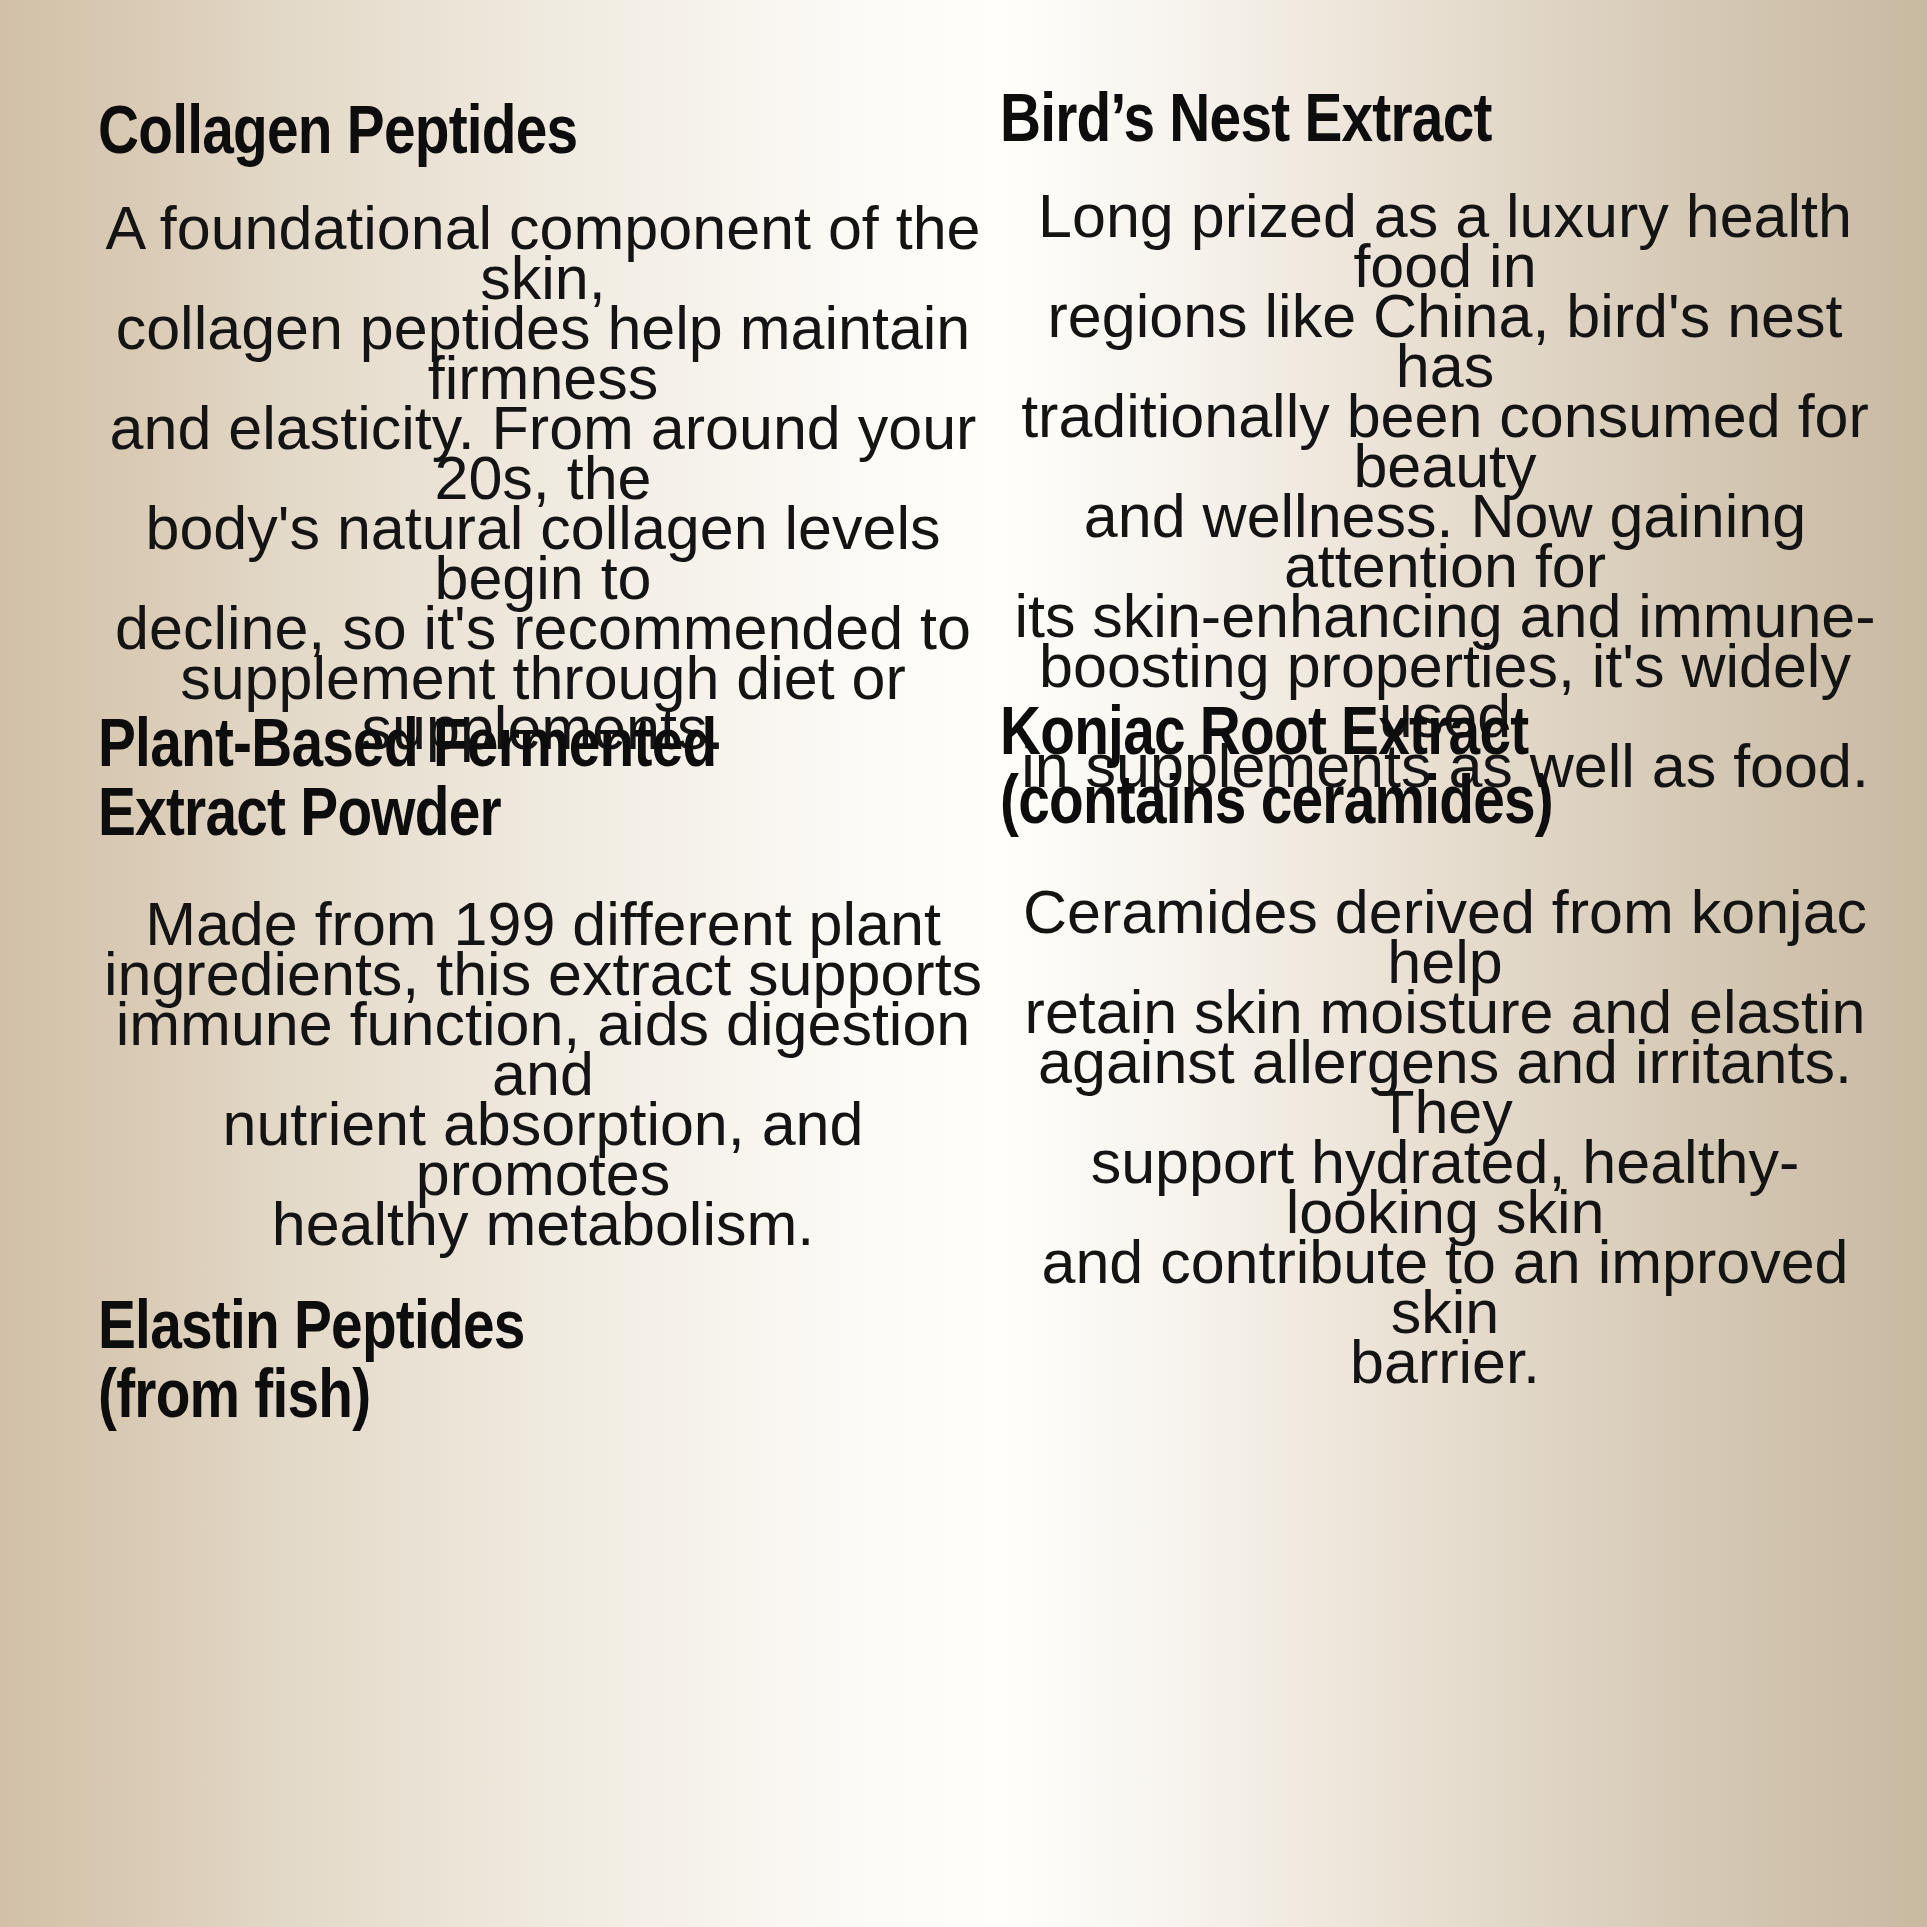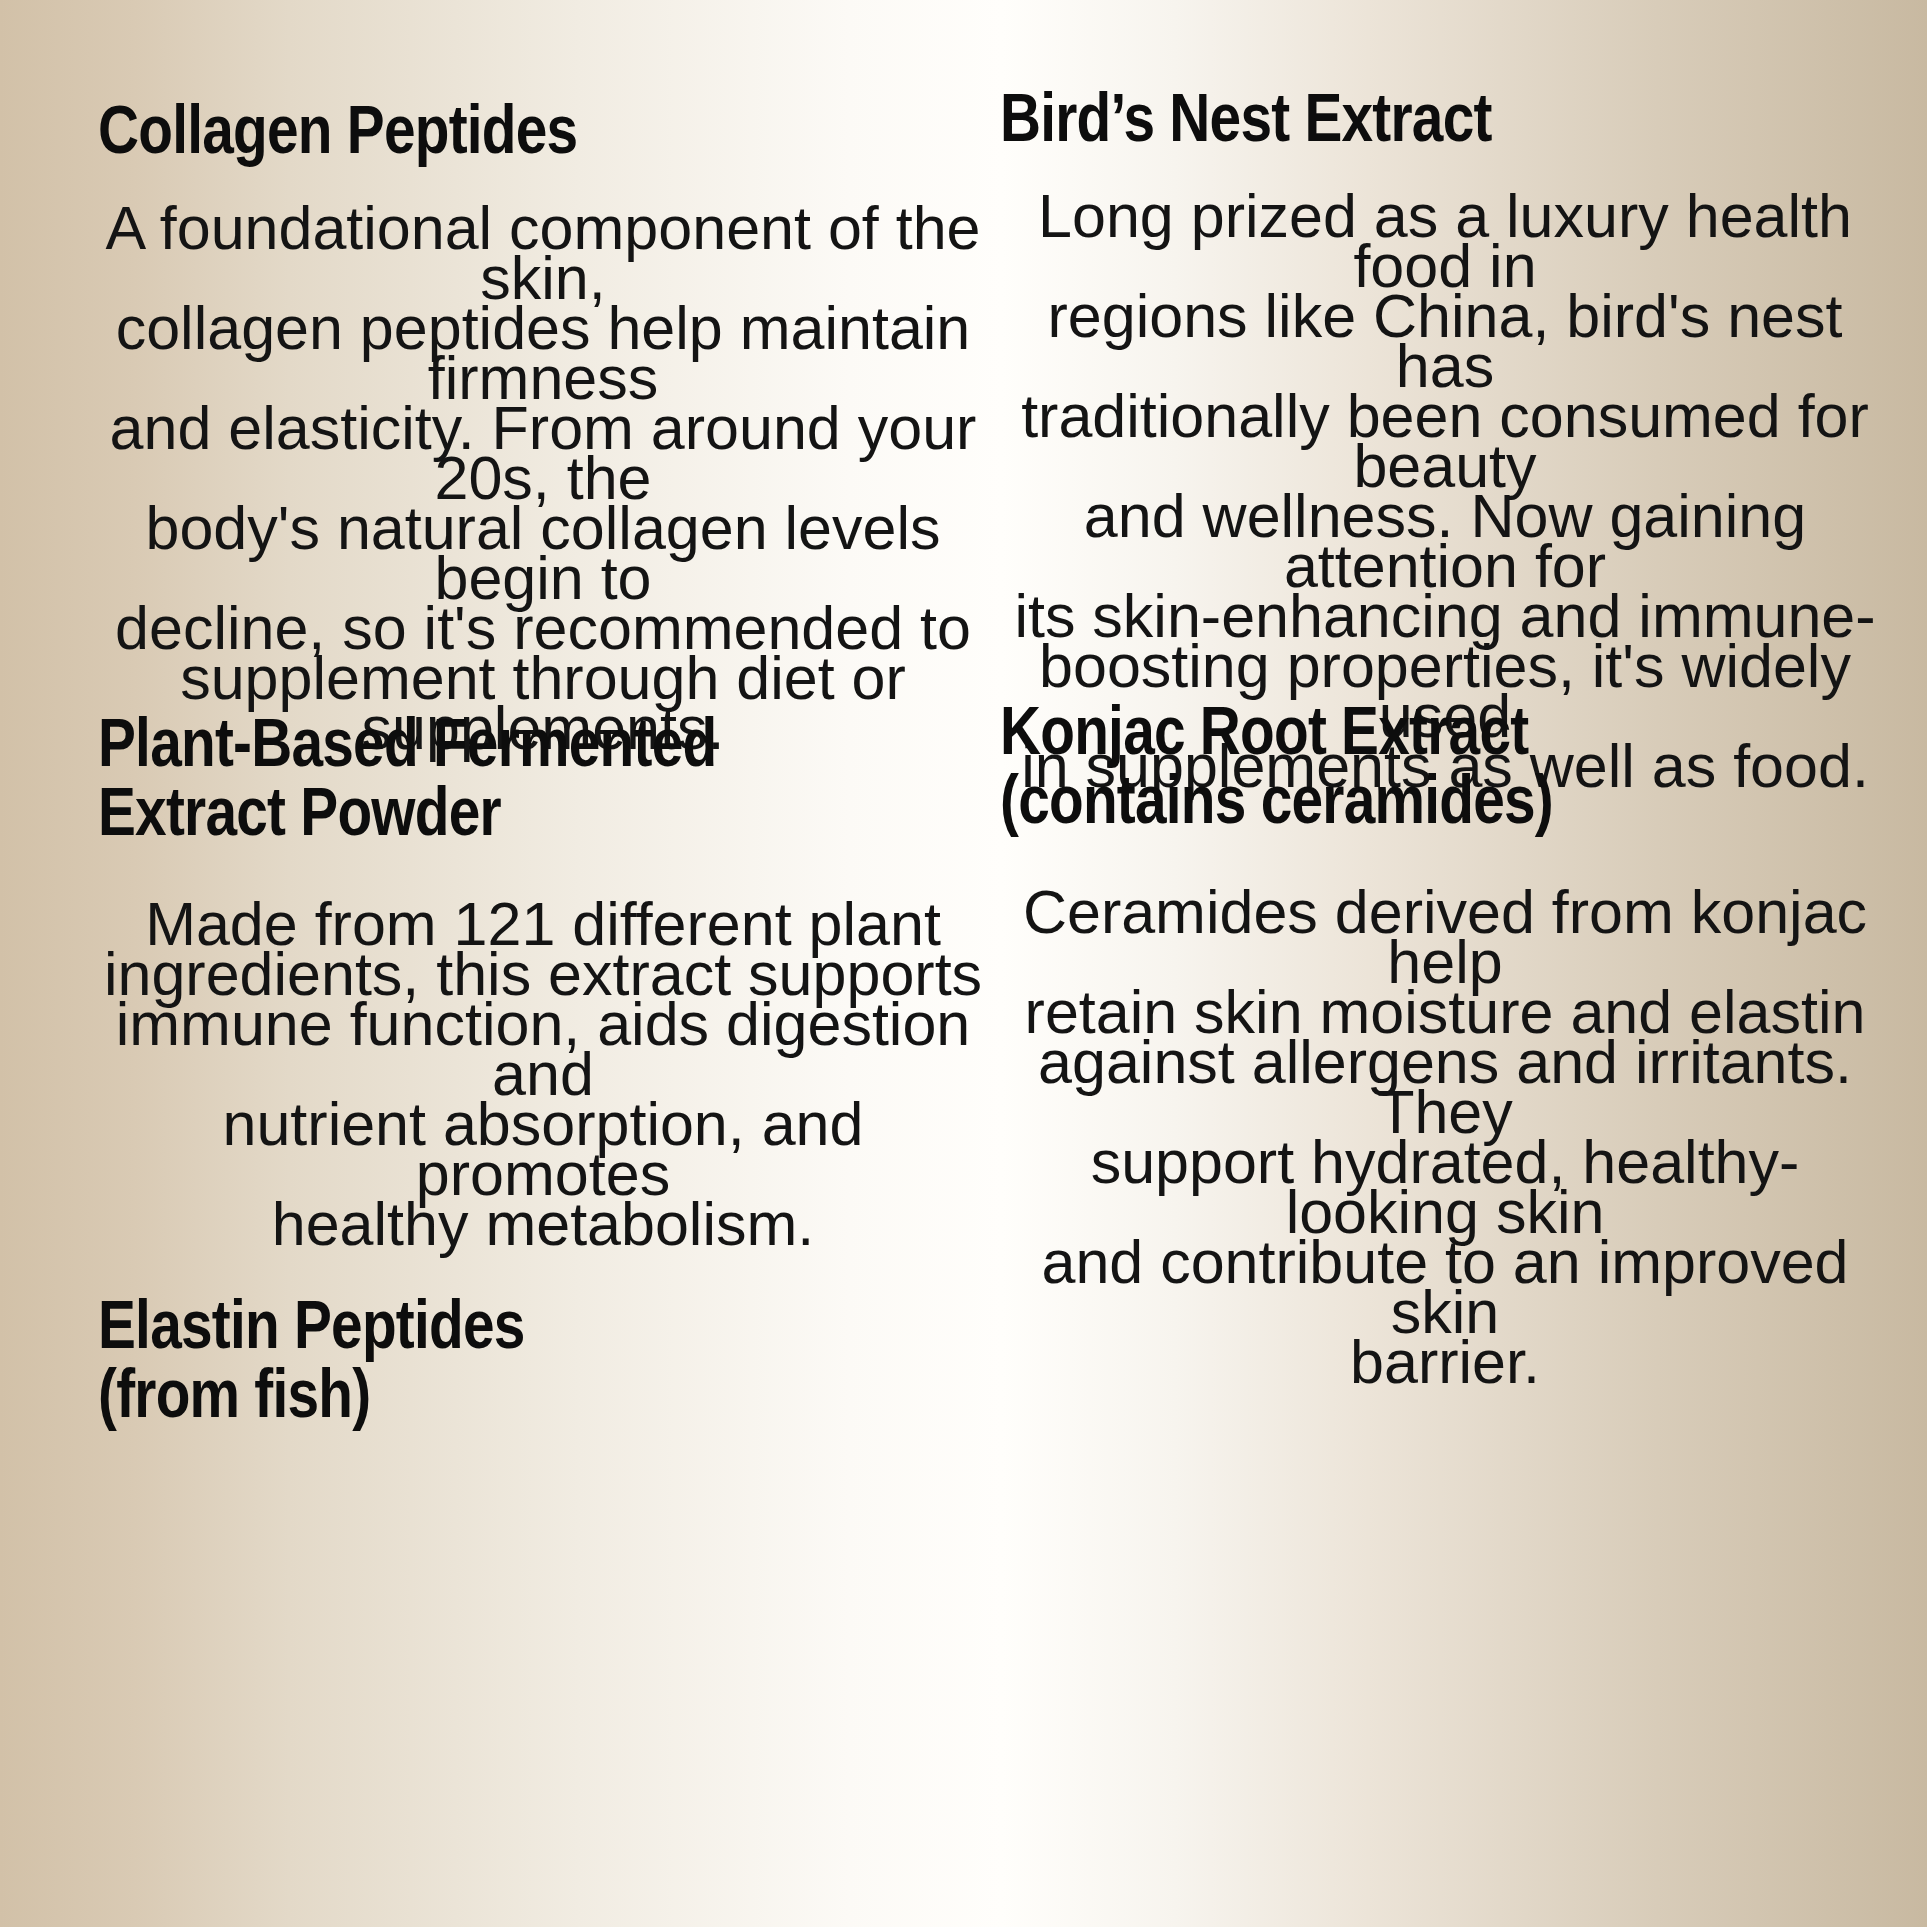--- a/index.html
+++ b/index.html
@@ -76,21 +76,21 @@
 traditionally been consumed for beauty
 and wellness. Now gaining attention for
 its skin-enhancing and immune-
 boosting properties, it's widely used
 in supplements as well as food.</p>
   </section>
 
   <section class="section col-left row-2">
     <h2 class="title">Plant-Based Fermented
 Extract Powder</h2>
-    <p class="body gap-2">Made from 121 different plant
+    <p class="body gap-2">Made from 199 different plant
 ingredients, this extract supports
 immune function, aids digestion and
 nutrient absorption, and promotes
 healthy metabolism.</p>
   </section>
 
   <section class="section col-right row-2">
     <h2 class="title">Konjac Root Extract
 (contains ceramides)</h2>
     <p class="body gap-2">Ceramides derived from konjac help

